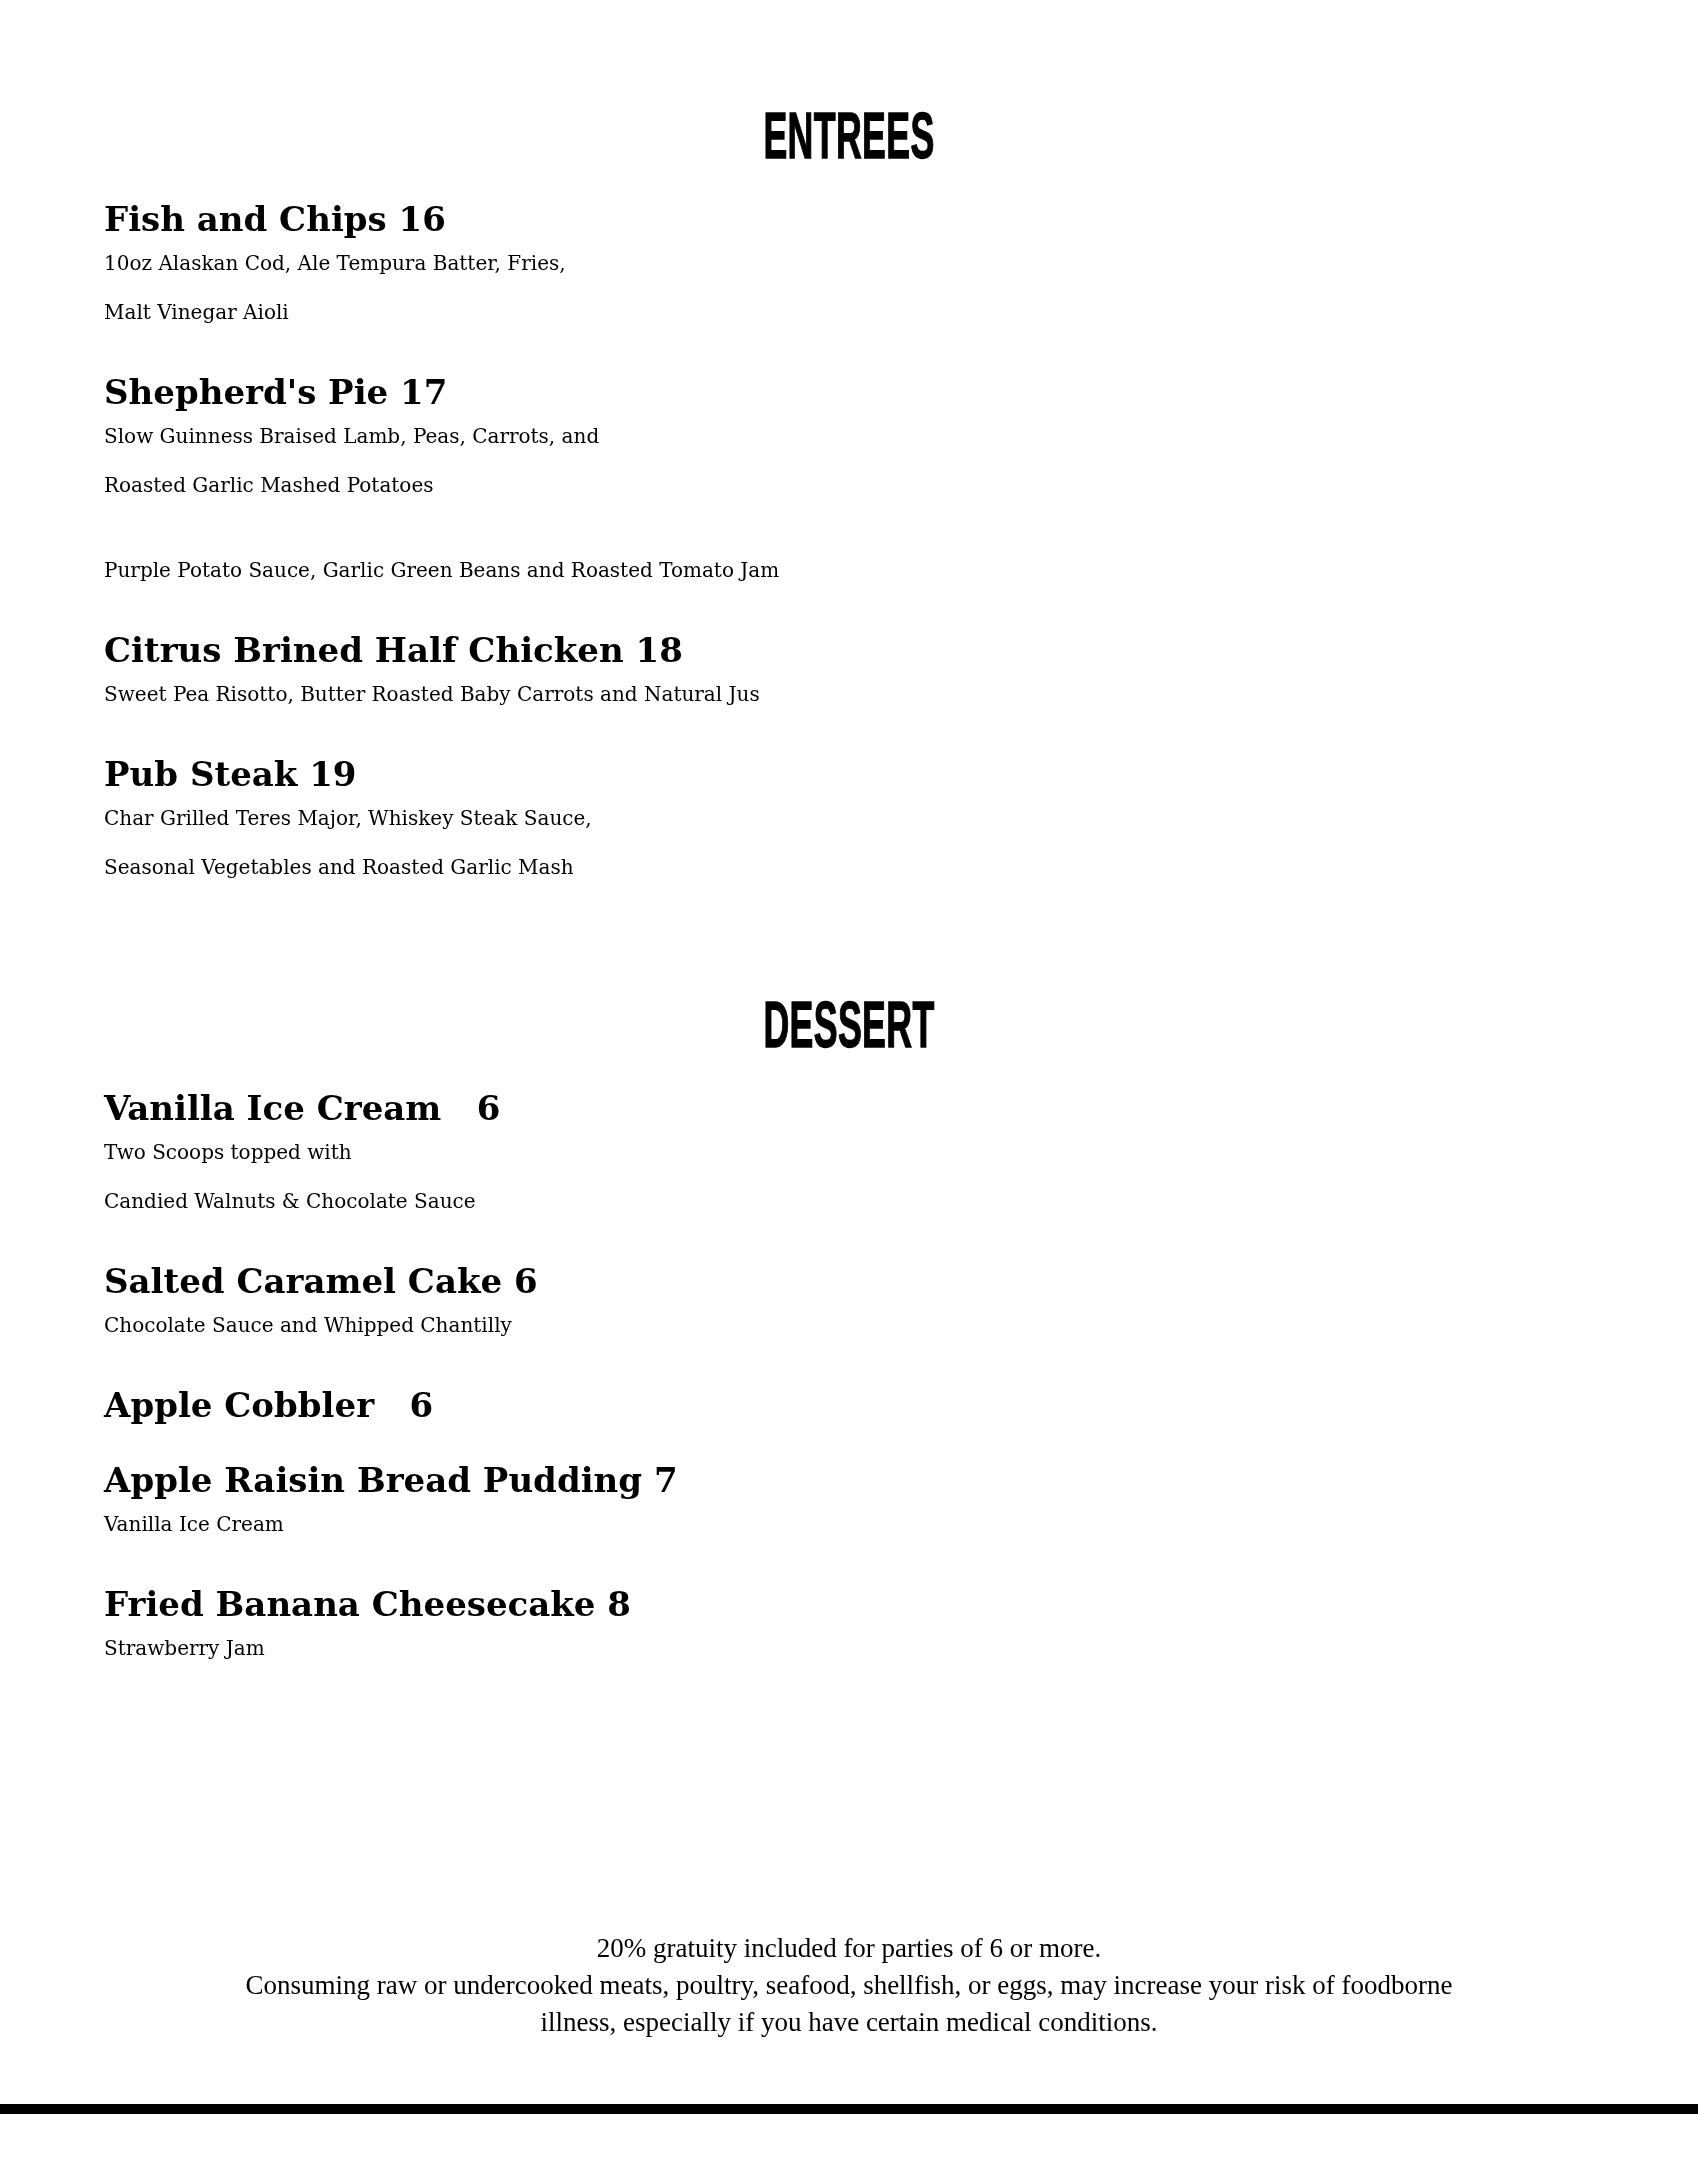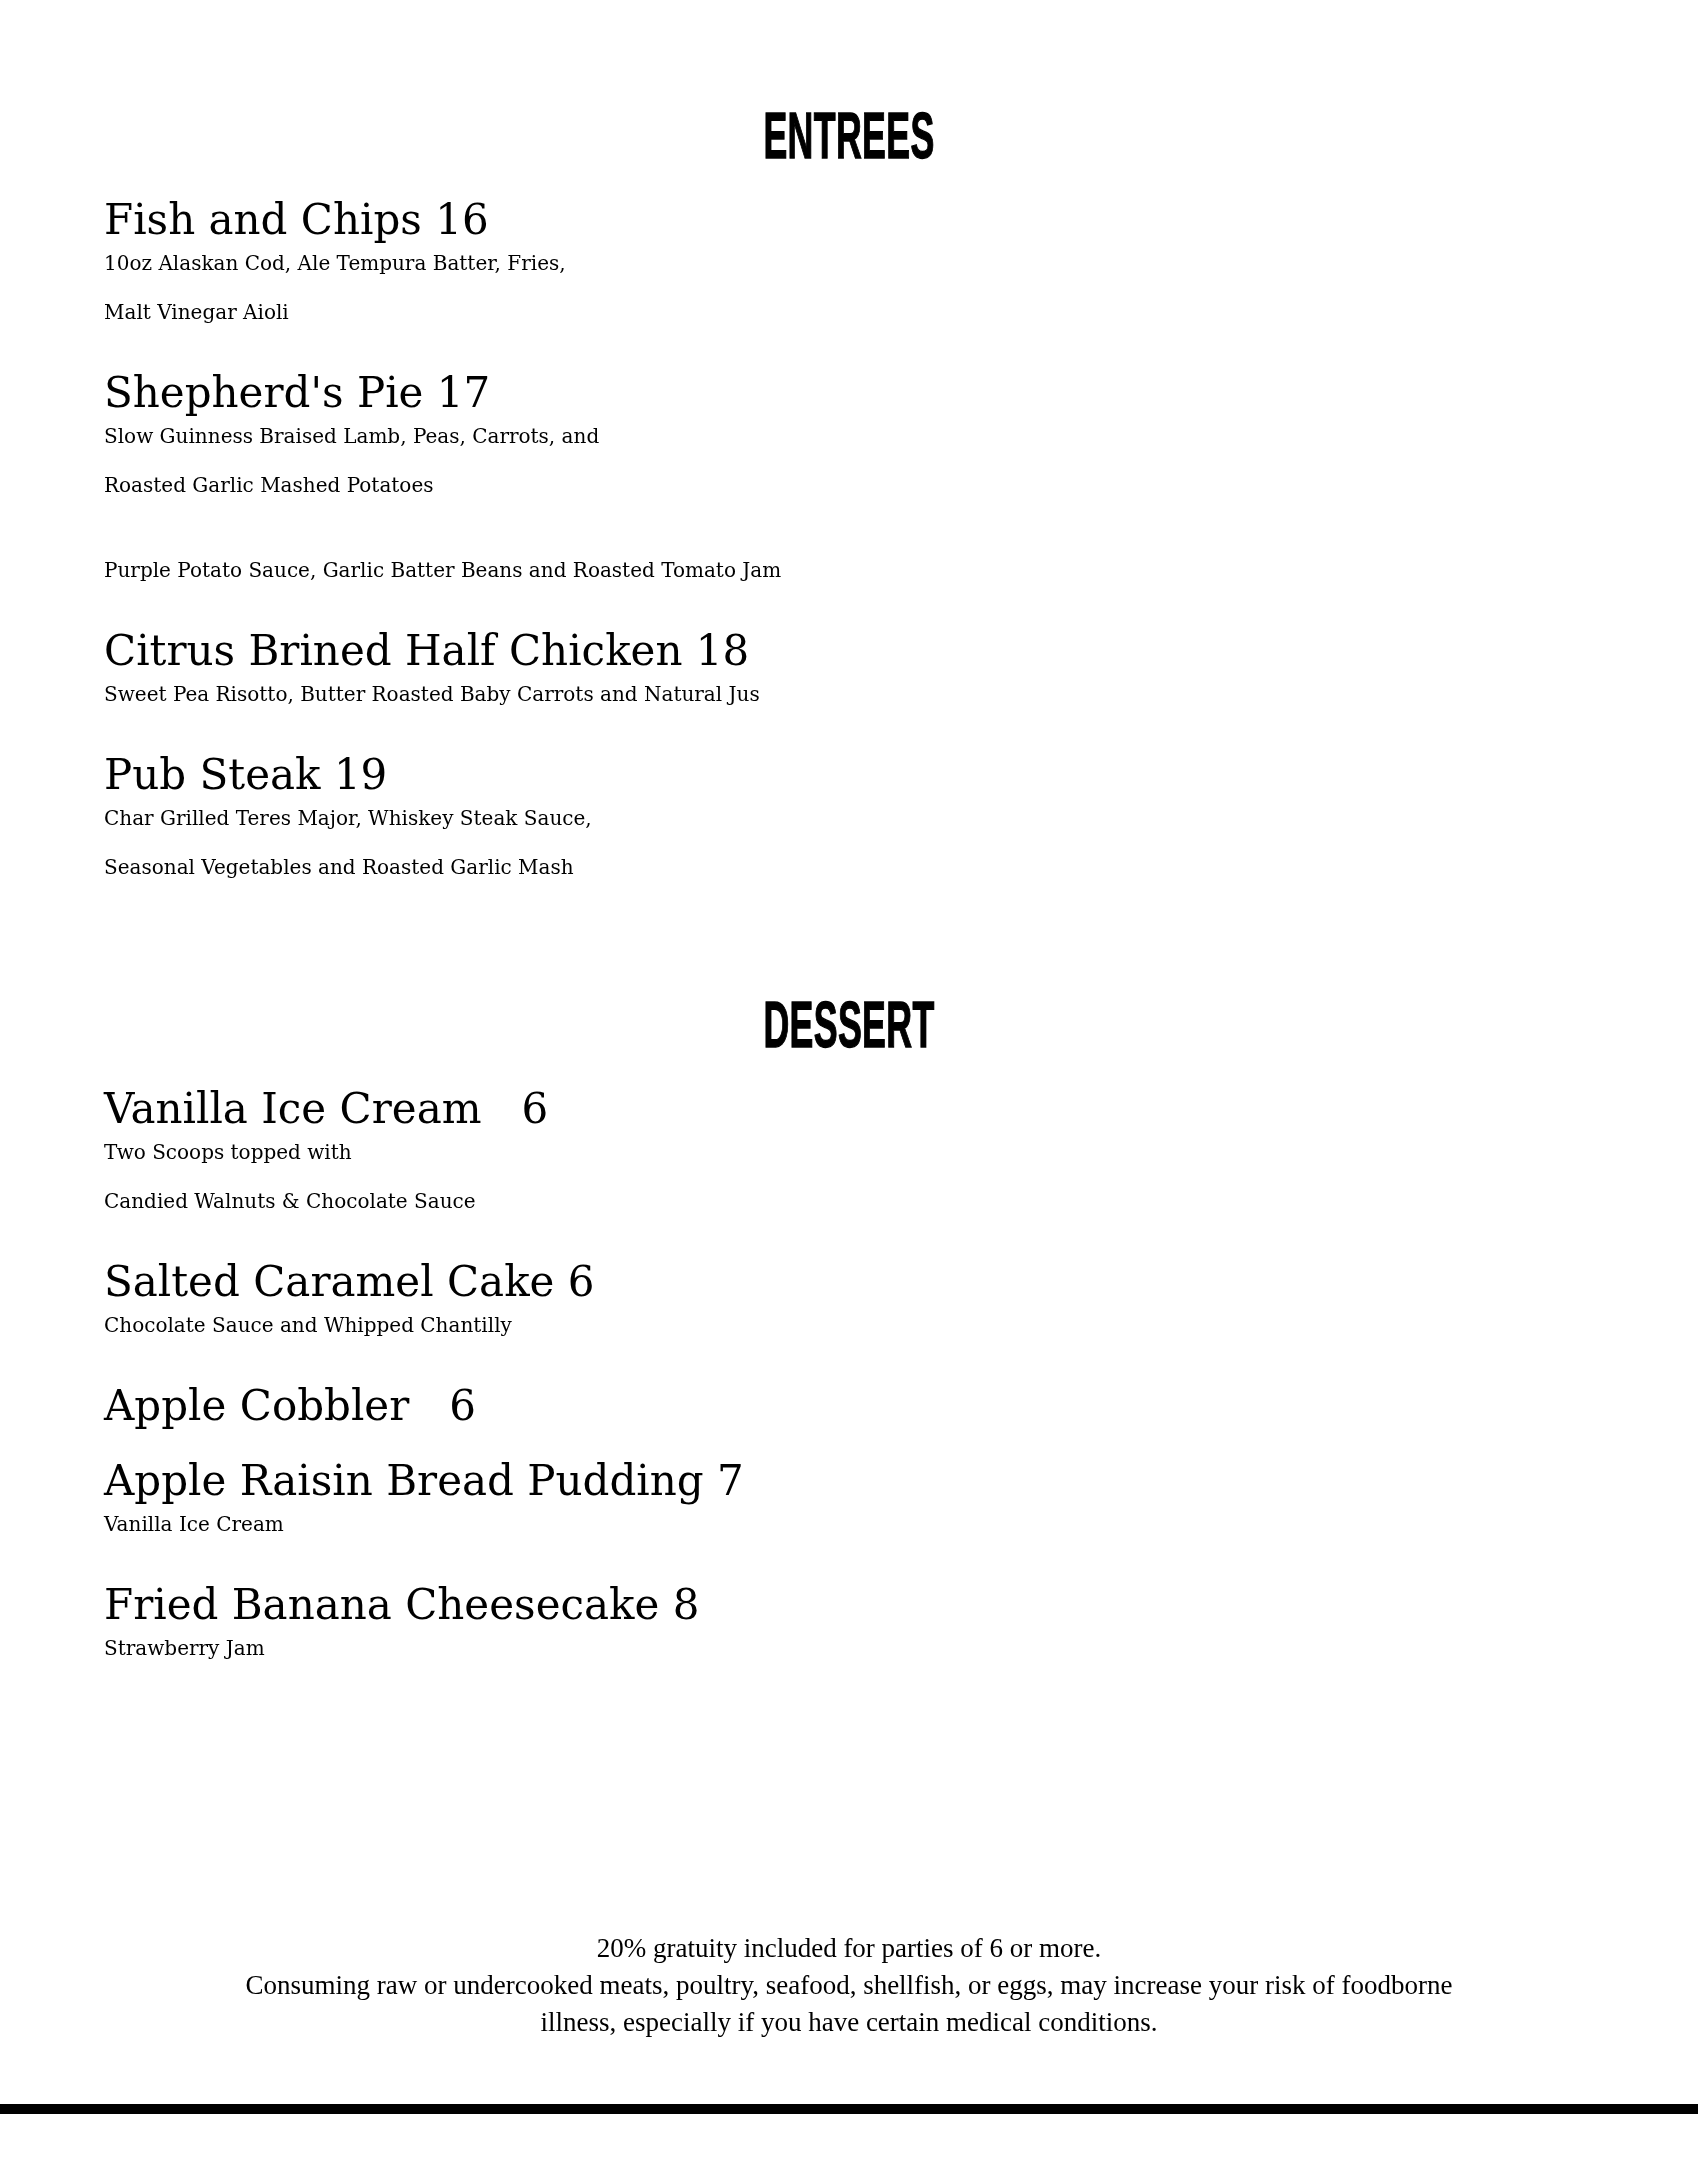--- a/index.html
+++ b/index.html
@@ -35,22 +35,22 @@
     letter-spacing: 0.6px;
     white-space: nowrap;
   }
   .section-header.dessert {
     margin-top: 100px;
   }
   .menu-item {
     margin: 0 0 36px 0;
   }
   .item-title {
-    font-weight: 400;
-    font-size: 42px;
+    font-weight: 700;
+    font-size: 34px;
     line-height: 39px;
     white-space: pre-wrap;
   }
   .item-desc {
     font-size: 20px;
     line-height: 49px;
     white-space: pre-line;
   }
   .footer {
     margin-top: 257px;
@@ -84,21 +84,21 @@
 Malt Vinegar Aioli</div>
   </div>
 
   <div class="menu-item">
     <div class="item-title">Shepherd's Pie 17</div>
     <div class="item-desc">Slow Guinness Braised Lamb, Peas, Carrots, and
 Roasted Garlic Mashed Potatoes</div>
   </div>
 
   <div class="menu-item">
-    <div class="item-desc">Purple Potato Sauce, Garlic Batter Beans and Roasted Tomato Jam</div>
+    <div class="item-desc">Purple Potato Sauce, Garlic Green Beans and Roasted Tomato Jam</div>
   </div>
 
   <div class="menu-item">
     <div class="item-title">Citrus Brined Half Chicken 18</div>
     <div class="item-desc">Sweet Pea Risotto, Butter Roasted Baby Carrots and Natural Jus</div>
   </div>
 
   <div class="menu-item">
     <div class="item-title">Pub Steak 19</div>
     <div class="item-desc">Char Grilled Teres Major, Whiskey Steak Sauce,

